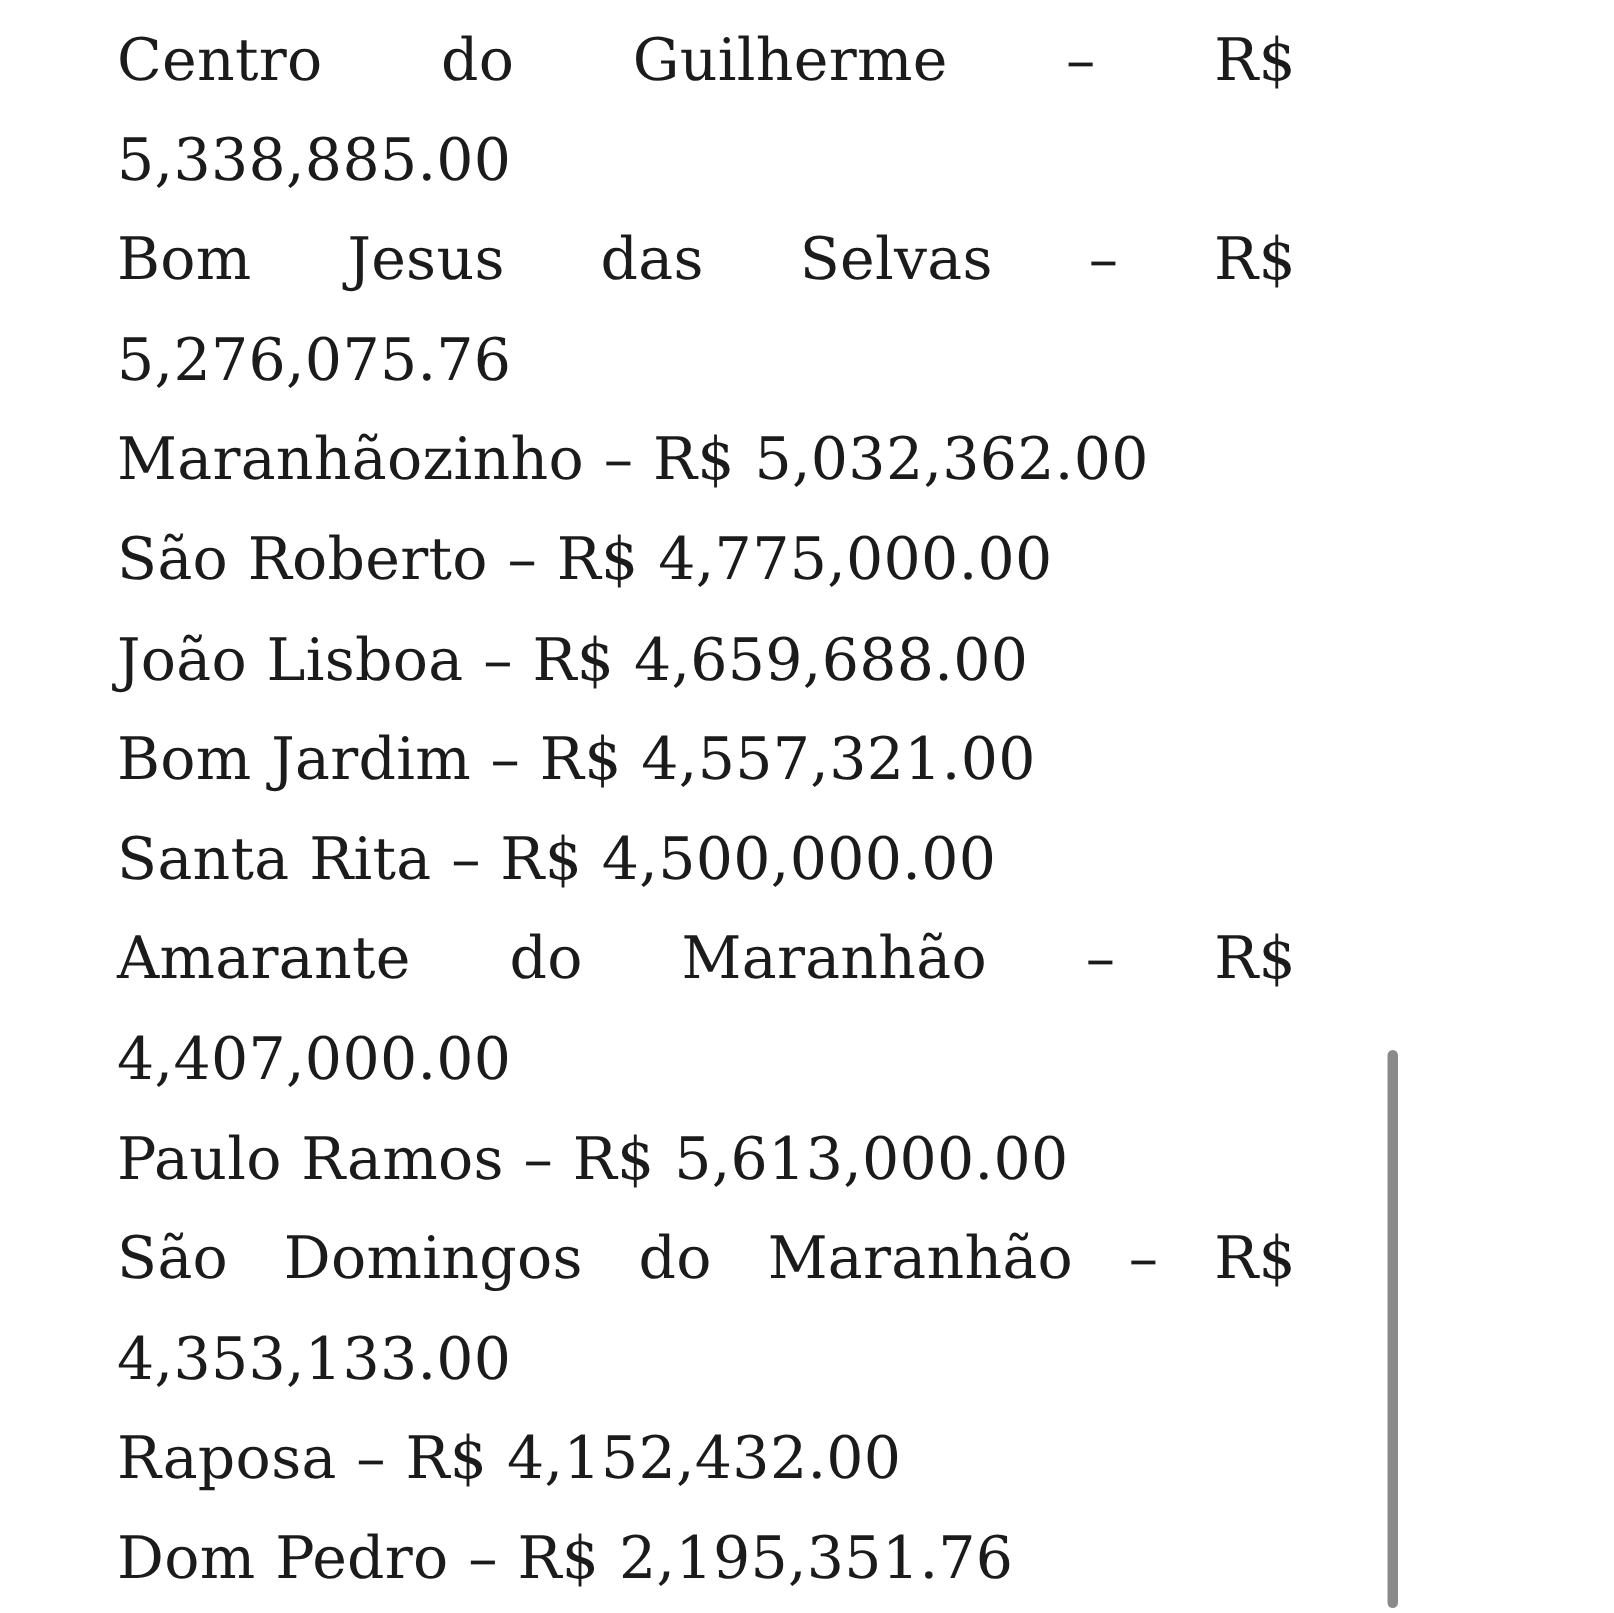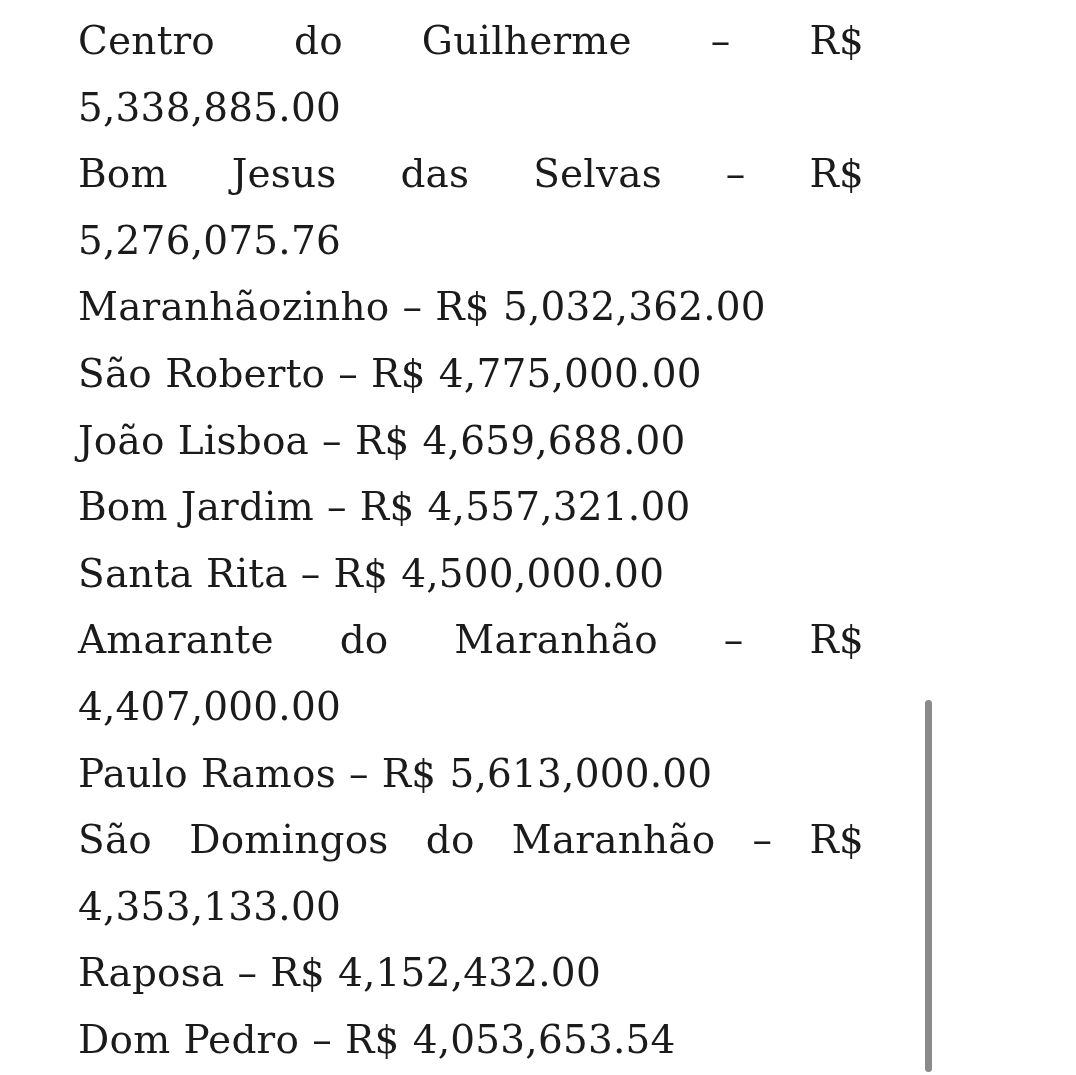--- a/index.html
+++ b/index.html
@@ -68,20 +68,20 @@
     <li class="entry">Bom Jesus das Selvas – R$ 5,276,075.76</li>
     <li class="entry">Maranhãozinho – R$ 5,032,362.00</li>
     <li class="entry">São Roberto – R$ 4,775,000.00</li>
     <li class="entry">João Lisboa – R$ 4,659,688.00</li>
     <li class="entry">Bom Jardim – R$ 4,557,321.00</li>
     <li class="entry">Santa Rita – R$ 4,500,000.00</li>
     <li class="entry">Amarante do Maranhão – R$ 4,407,000.00</li>
     <li class="entry">Paulo Ramos – R$ 5,613,000.00</li>
     <li class="entry wrap">São Domingos do Maranhão – R$ 4,353,133.00</li>
     <li class="entry">Raposa – R$ 4,152,432.00</li>
-    <li class="entry">Dom Pedro – R$ 4,053,653.54</li>
+    <li class="entry">Dom Pedro – R$ 2,195,351.76</li>
   </ul>
 
   <div class="scrollbar-track">
     <div class="scrollbar-thumb"></div>
   </div>
 
 </div>
 
 </body></html>

